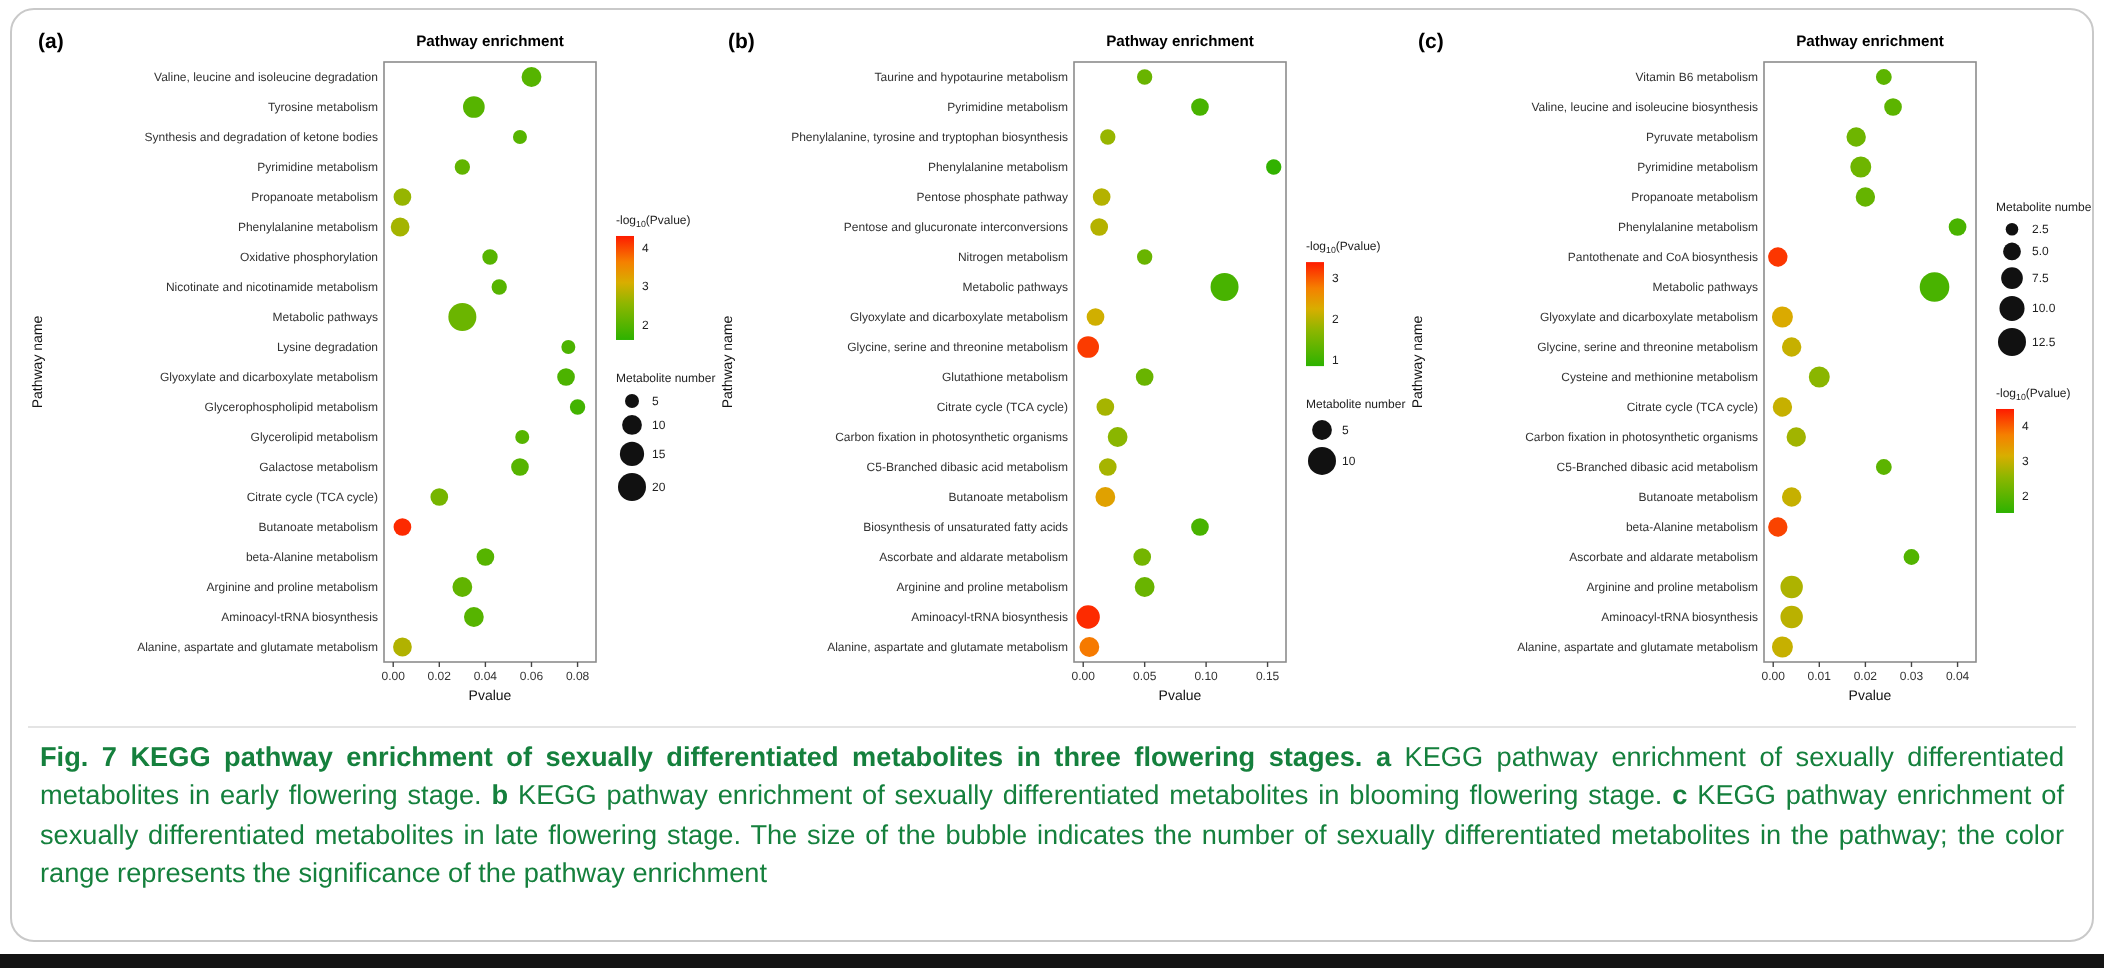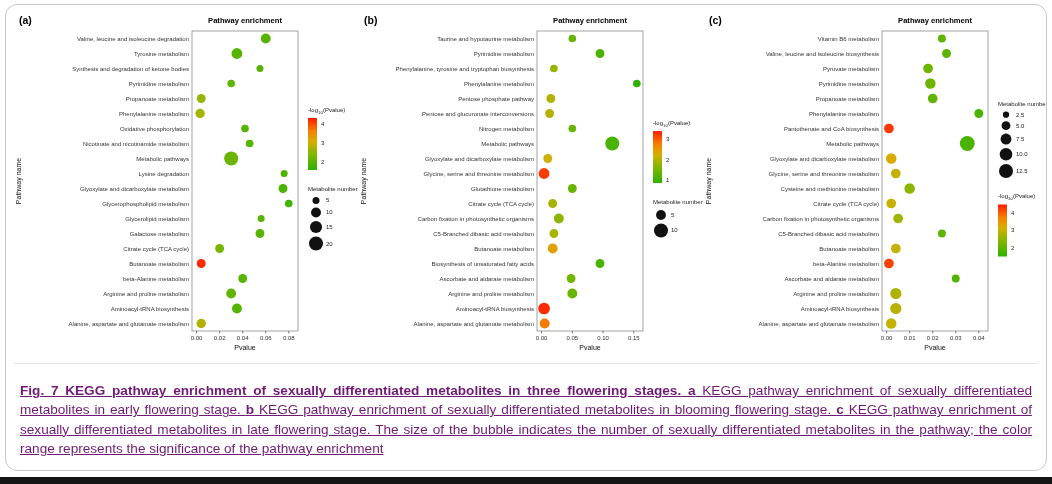--- a/index.html
+++ b/index.html
@@ -6,22 +6,22 @@
   body{width:1052px;height:484px;font-family:"Liberation Sans",sans-serif;position:relative;overflow:hidden;}
   .page{position:absolute;inset:0;background:#ffffff;}
   .figure-box{
     position:absolute;top:4px;left:5px;right:5px;bottom:13px;
     border:1px solid #c9c9c9;border-radius:12px;
     padding:4px 8px 6px 8px;box-sizing:border-box;background:#ffffff;overflow:hidden;
   }
   .panels{display:flex;flex-direction:row;width:1035px;height:352px;}
   .panel{width:345px;height:352px;}
   .caption{
-    margin-top:2px;border-top:1px solid #e4e4e4;padding:17px 6px 0 6px;
-    font-size:13.6px;line-height:1.42;color:#701a75;text-align:justify;text-decoration:underline;
+    margin-top:2px;border-top:1px solid #e4e4e4;padding:5px 6px 0 6px;
+    font-size:13.6px;line-height:1.42;color:#15803d;text-align:justify;
   }
   .caption .b{font-weight:bold;}
   .page-edge{position:absolute;left:0;right:0;bottom:0;height:7px;background:#141414;}
   svg text{font-family:"Liberation Sans",sans-serif;}
 </style>
 </head>
 <body>
 
 <div class="page">
   <div class="figure-box">

